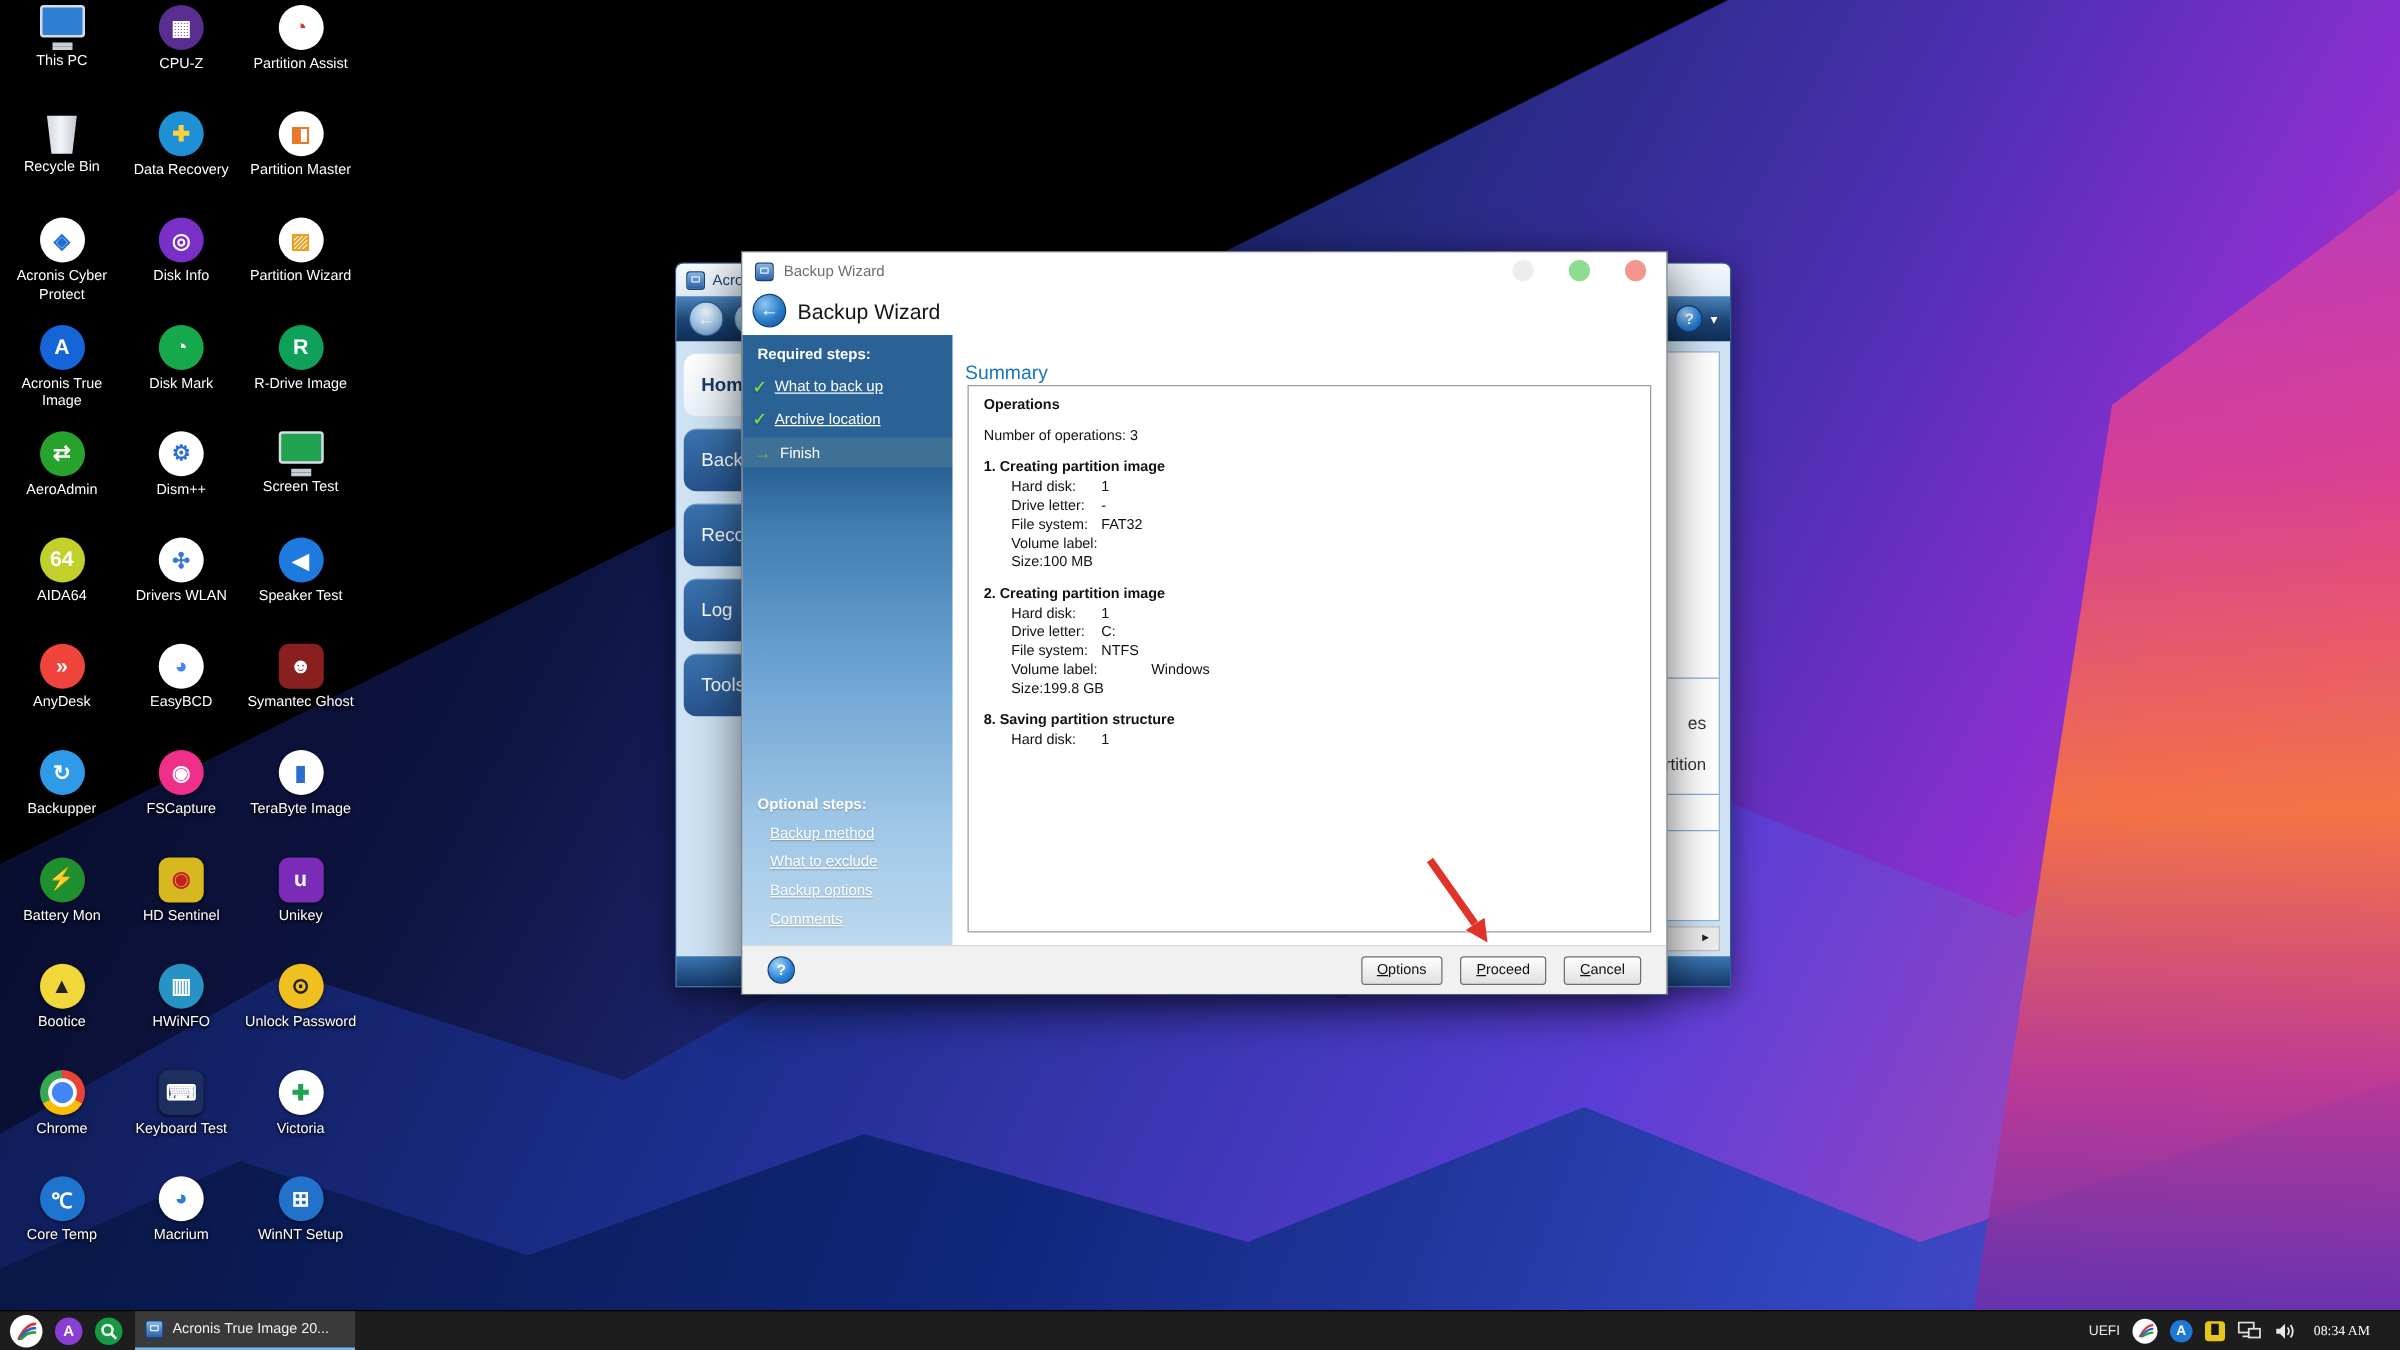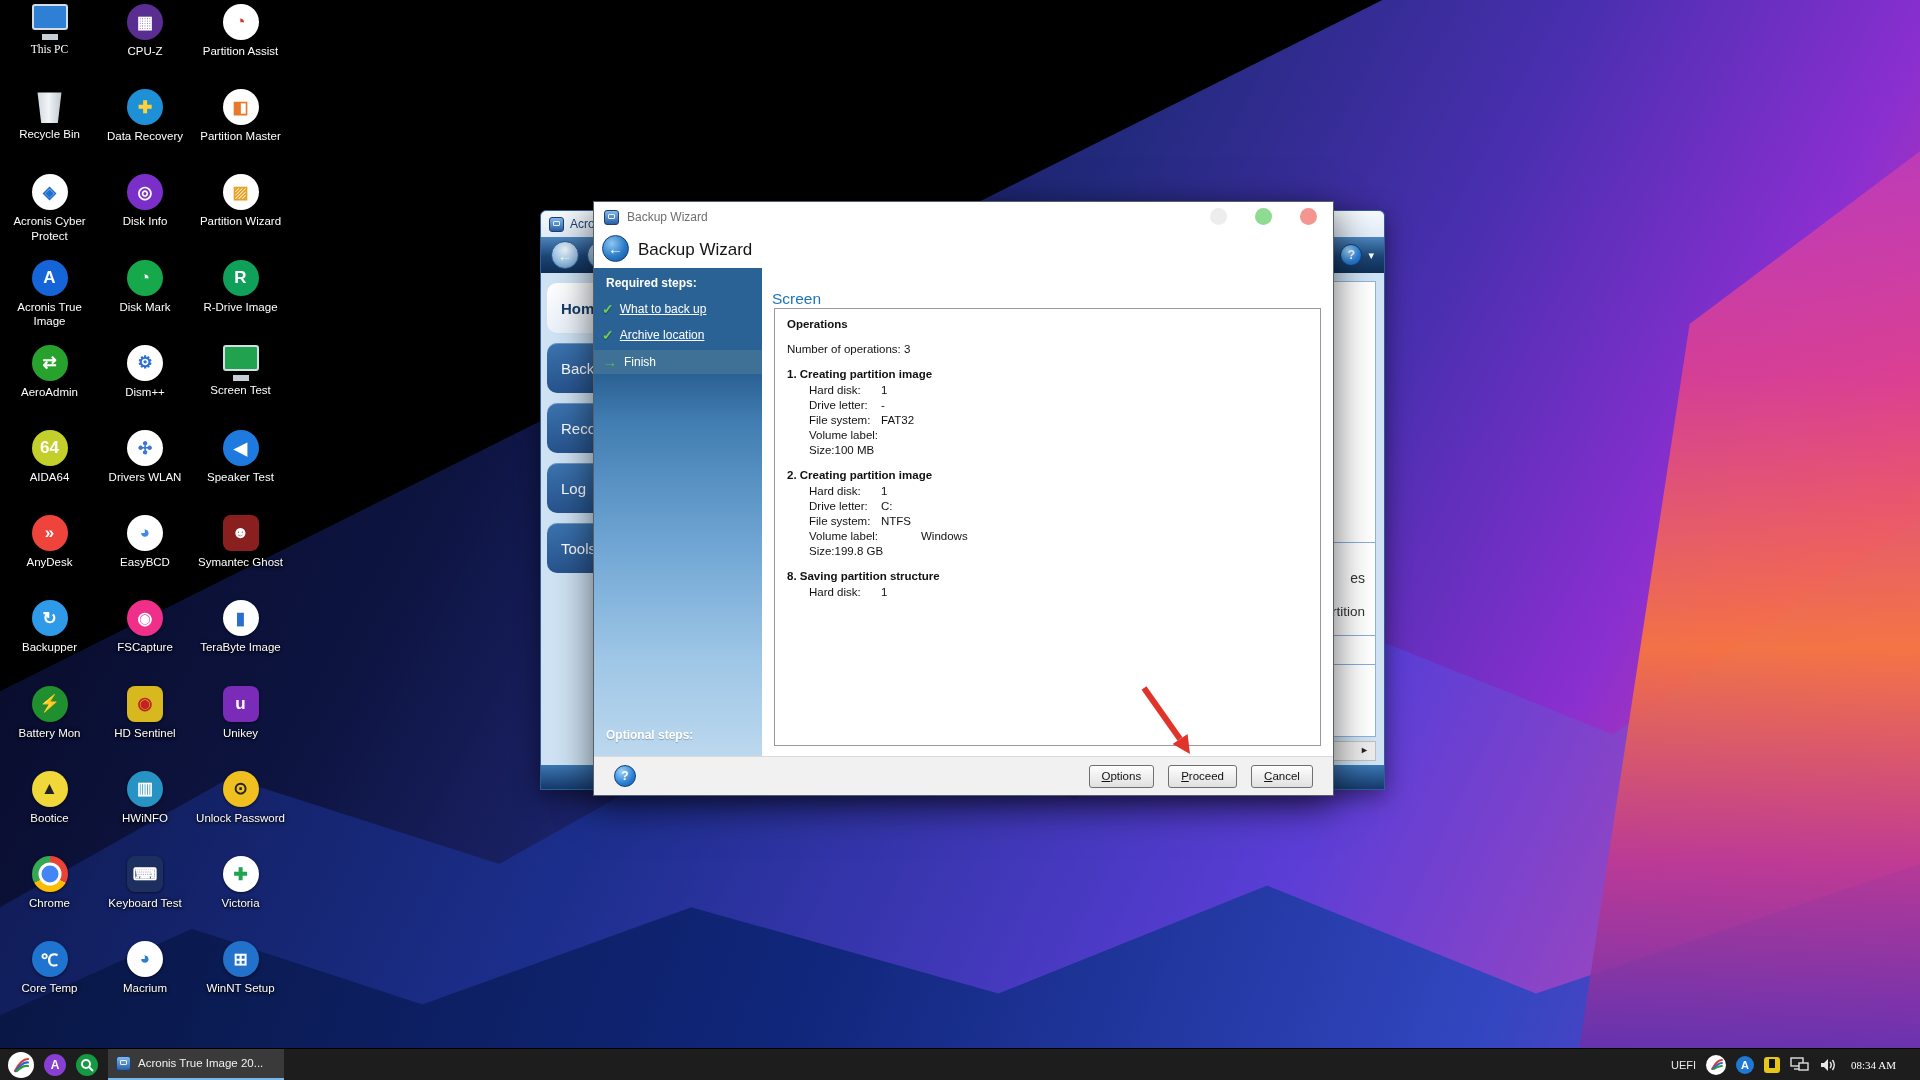--- a/index.html
+++ b/index.html
@@ -155,21 +155,21 @@
 
   <div class="wp">
     <div class="wp-base"></div>
     <div class="wp-ridge1"></div>
     <div class="wp-ridge2"></div>
     <div class="wp-right"></div>
   </div>
 
   <div id="desktop-icons">
 
-  <div class="desk-icon" style="left: 2px; top: 4px; font-family: Liberation Serif, serif;">
+  <div class="desk-icon" style="left: 2px; top: 4px;">
         <div class="icon-art shape-monitor" style="background: rgb(47, 127, 212); color: rgb(255, 255, 255);">
           <span></span>
         </div>
         <div class="icon-label">This PC</div>
       </div>
       <div class="desk-icon" style="left: 2px; top: 89.2px;">
         <div class="icon-art shape-bin" style="background: rgb(216, 221, 226); color: rgb(85, 85, 85);">
           <span></span>
         </div>
         <div class="icon-label">Recycle Bin</div>
@@ -454,25 +454,32 @@
             <span class="check-ico">✓</span>
             <a href="#">Archive location</a>
           </div>
         </div>
       <div class="finish-row">
         <span class="finish-ico">→</span>
         <span class="finish-label">Finish</span>
       </div>
       <div class="opt-block">
         <div class="opt-label">Optional steps:</div>
+        <div class="opt-list">
+
+        <a href="#">Backup method</a>
+            <a href="#">What to exclude</a>
+            <a href="#">Backup options</a>
+            <a href="#">Comments</a>
+          </div>
       </div>
     </div>
 
     <div class="dlg-content">
-      <div class="summary-title">Screen</div>
+      <div class="summary-title">Summary</div>
       <div class="ops-box">
         <div class="ops-header">Operations</div>
         <div class="ops-count">Number of operations: 3</div>
         <div id="ops-rows">
             <div class="op-title">1. Creating partition image</div>
             <div class="op-row"><span class="l" style="min-width: 72px;">Hard disk:</span><span class="v">1</span></div>
             <div class="op-row"><span class="l" style="min-width: 72px;">Drive letter:</span><span class="v">-</span></div>
             <div class="op-row"><span class="l" style="min-width: 72px;">File system:</span><span class="v">FAT32</span></div>
             <div class="op-row"><span class="l" style="min-width: 72px;">Volume label:</span><span class="v"></span></div>
             <div class="op-row"><span class="l" style="min-width: 6px;">Size:</span><span class="v">100 MB</span></div>

